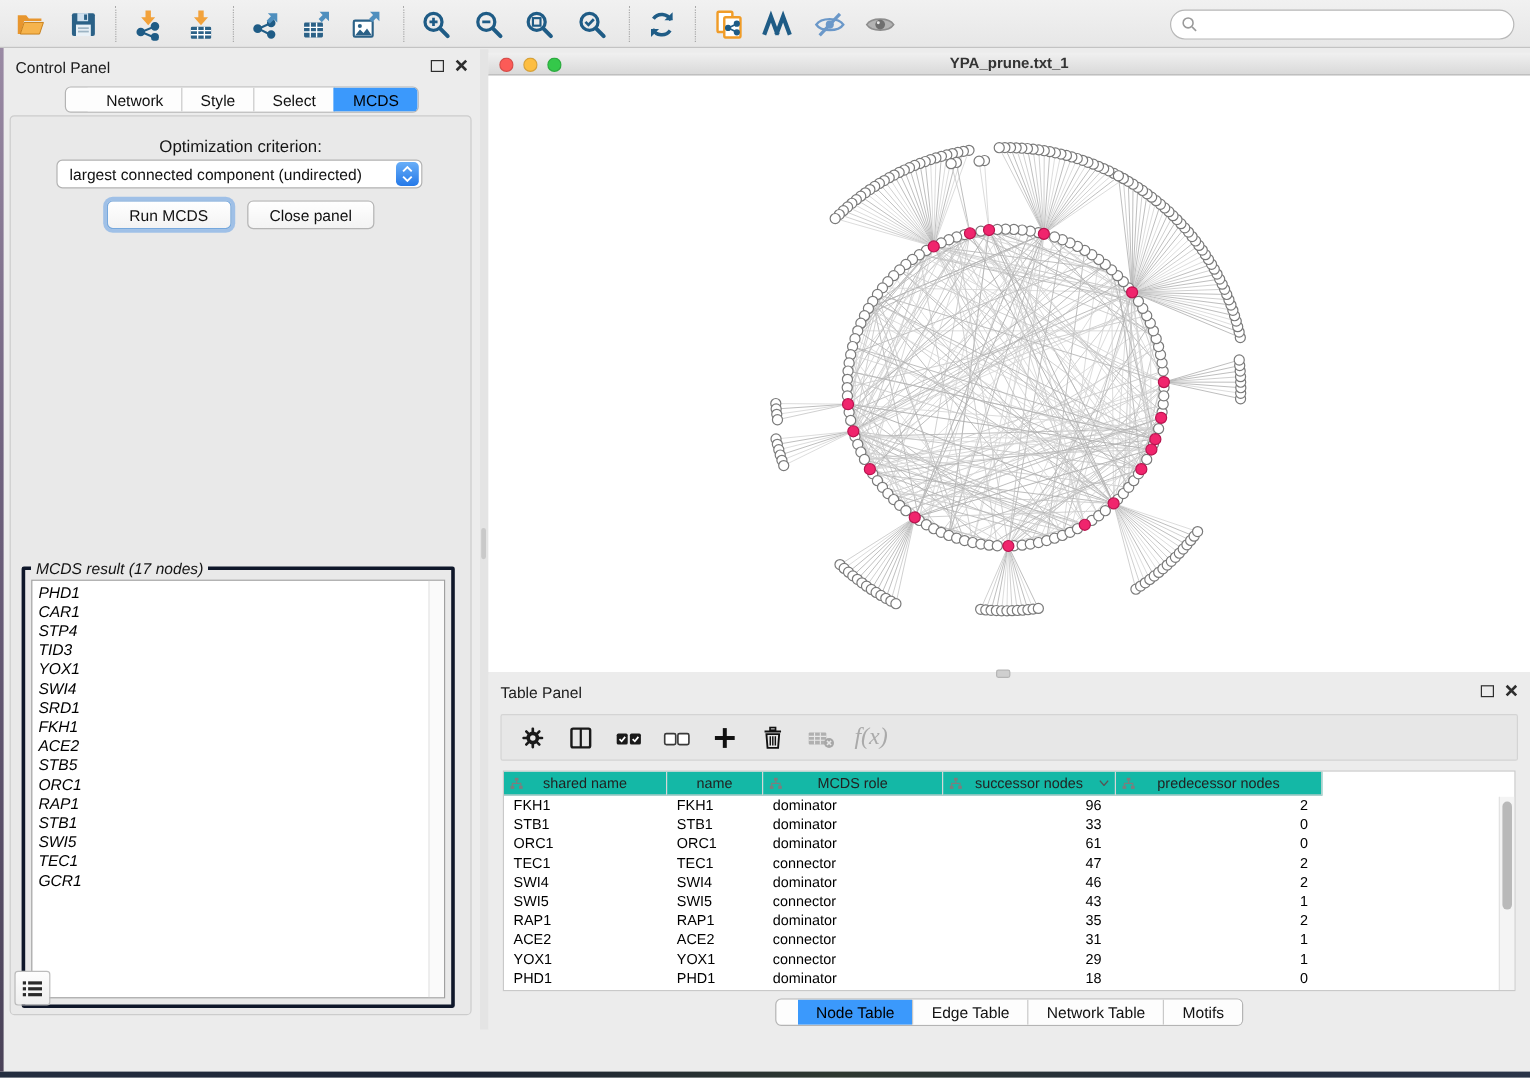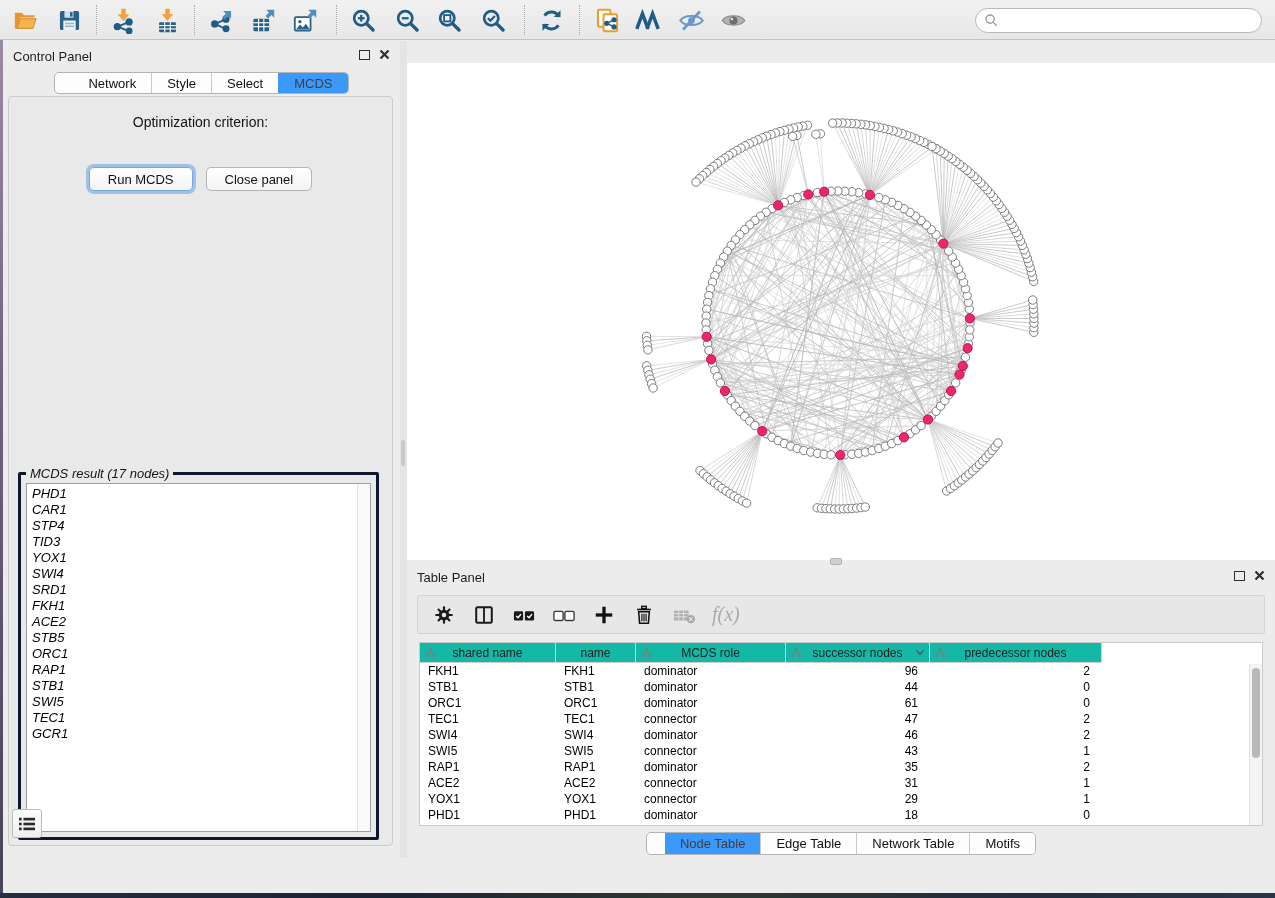--- a/index.html
+++ b/index.html
@@ -18,21 +18,21 @@
 
   
   .cpanel { position:absolute; left:3px; top:41px; width:397px; height:817px; background:#ececec; }
   .panel-title { position:absolute; left:10px; top:8px; font-size:13px; color:#1c1c1c; }
   .panel-ctls { position:absolute; right:10px; top:8px; display:flex; gap:9px; align-items:center; }
   .float-ic { width:11px; height:10px; border:1.4px solid #2e2e2e; display:inline-block; }
   .cp-tabs { position:absolute; left:0; right:0; top:31px; display:flex; justify-content:center; }
   .seg { display:flex; border:1px solid #b4b4b4; border-radius:5px; overflow:hidden; background:#fdfdfd; height:22px;padding-left:18px; }
   .seg .tab { padding:0 15px; font-size:13px; line-height:21px; color:#111; border-left:1px solid #c9c9c9; background:#fdfdfd; cursor:default; }
   .seg .tab:first-child { border-left:none; }
-  .seg .tab.sel { background:#3b99fc; color:#404040; border-left-color:#3b99fc; }
+  .seg .tab.sel { background:#3b99fc; color:#000000; border-left-color:#3b99fc; }
   .cp-card { position:absolute; left:5px; right:7px; top:55px; bottom:12px; background:#e9e9e9; border:1px solid #cccccc; border-radius:4px; }
   .opt-label { position:absolute; left:0; right:0; top:17px; text-align:center; font-size:14px; color:#141414; }
   .selectbox { position:absolute; left:38px; right:40px; top:36px; height:24px; background:#fff; border:1px solid #b3b3b3; border-radius:5px; display:flex; align-items:center; }
   .selectbox .val { flex:1; font-size:13px; padding-left:10px; color:#111; white-space:nowrap; }
   .stepper { width:19px; height:20px; margin-right:2px; border-radius:4px; background:linear-gradient(#68aef8,#2579e8); display:flex; flex-direction:column; align-items:center; justify-content:center; gap:2px; }
   .btn-row { position:absolute; left:0; right:0; top:70px; display:flex; justify-content:center; gap:13px; }
   .mbtn { height:24px; padding:0 18px; font-size:13px; color:#111; background:linear-gradient(#ffffff,#f3f3f3); border:1px solid #b5b5b5; border-radius:5px; cursor:default; }
   .mbtn.focus { box-shadow:0 0 0 3px rgba(110,165,230,.6); border-color:#76a8dd; }
   .result-fs { position:absolute; left:9px; right:13px; top:369px; bottom:5px; border:3px solid #0f172a; border-radius:2px;font-style:italic; }
   .result-fs legend { font-size:13px; color:#141414; margin-left:5px; padding:0 4px; }
@@ -254,20 +254,31 @@
     <div class="cp-tabs">
         <div class="seg" id="cp-tabs">
           <div class="tab">Network</div>
           <div class="tab">Style</div>
           <div class="tab">Select</div>
           <div class="tab sel">MCDS</div>
         </div>
       </div>
     <div class="cp-card">
       <div class="opt-label">Optimization criterion:</div>
+      <div class="selectbox">
+        <span class="val">largest connected component (undirected)</span>
+        <span class="stepper">
+          <svg width="9" height="6" viewBox="0 0 10 6">
+              <path d="M1 5l4-4 4 4" fill="none" stroke="#fff" stroke-width="1.8"></path>
+            </svg>
+          <svg width="9" height="6" viewBox="0 0 10 6">
+              <path d="M1 1l4 4 4-4" fill="none" stroke="#fff" stroke-width="1.8"></path>
+            </svg>
+        </span>
+      </div>
       <div class="btn-row">
         <button class="mbtn focus">Run MCDS</button>
         <button class="mbtn">Close panel</button>
       </div>
       <fieldset class="result-fs">
         <legend>MCDS result (17 nodes)</legend>
         <div class="result-list">
           <div class="result-items" id="mcds-items">
               <div class="li">PHD1</div>
               <div class="li">CAR1</div>
@@ -302,20 +313,28 @@
           </g>
         </svg>
     </button>
   </div>
 
   <div class="vsplit">
       <div class="grip"></div>
     </div>
 
   <div class="netwin">
+    <div class="mac-bar">
+      <div class="lights" id="lights">
+          <span class="light" style="background: rgb(252, 91, 87);"></span>
+          <span class="light" style="background: rgb(253, 190, 65);"></span>
+          <span class="light" style="background: rgb(52, 200, 74);"></span>
+        </div>
+      <div class="mac-title">YPA_prune.txt_1</div>
+    </div>
     <div class="net-canvas">
       <svg id="net-svg" width="868" height="497" viewBox="0 0 868 497">
           <g>
             <line x1="299.7" y1="246.2" x2="299.0" y2="260.0" stroke="#c7c7c7" stroke-width="0.7"></line>
             <line x1="310.4" y1="313.7" x2="484.7" y2="380.6" stroke="#c7c7c7" stroke-width="0.7"></line>
             <line x1="548.6" y1="200.1" x2="299.0" y2="260.0" stroke="#c7c7c7" stroke-width="0.7"></line>
             <line x1="310.4" y1="206.3" x2="303.5" y2="225.8" stroke="#b2b2b2" stroke-width="0.7"></line>
             <line x1="320.3" y1="188.1" x2="359.1" y2="370.7" stroke="#b2b2b2" stroke-width="0.7"></line>
             <line x1="508.6" y1="153.2" x2="497.0" y2="145.7" stroke="#d5d5d5" stroke-width="0.7"></line>
             <line x1="332.9" y1="171.7" x2="342.7" y2="161.9" stroke="#c7c7c7" stroke-width="0.7"></line>
@@ -1182,21 +1201,21 @@
             <div class="td" style="width: 136px; padding: 0px 0px 0px 8px;">FKH1</div>
             <div class="td" style="width: 80px; padding: 0px 0px 0px 8px;">FKH1</div>
             <div class="td" style="width: 150px; padding: 0px 0px 0px 8px;">dominator</div>
             <div class="td num" style="width: 144px; padding: 0px 12px 0px 0px;">96</div>
             <div class="td num" style="width: 172px; padding: 0px 12px 0px 0px;">2</div>
           </div>
           <div class="trow">
             <div class="td" style="width: 136px; padding: 0px 0px 0px 8px;">STB1</div>
             <div class="td" style="width: 80px; padding: 0px 0px 0px 8px;">STB1</div>
             <div class="td" style="width: 150px; padding: 0px 0px 0px 8px;">dominator</div>
-            <div class="td num" style="width: 144px; padding: 0px 12px 0px 0px;">44</div>
+            <div class="td num" style="width: 144px; padding: 0px 12px 0px 0px;">33</div>
             <div class="td num" style="width: 172px; padding: 0px 12px 0px 0px;">0</div>
           </div>
           <div class="trow">
             <div class="td" style="width: 136px; padding: 0px 0px 0px 8px;">ORC1</div>
             <div class="td" style="width: 80px; padding: 0px 0px 0px 8px;">ORC1</div>
             <div class="td" style="width: 150px; padding: 0px 0px 0px 8px;">dominator</div>
             <div class="td num" style="width: 144px; padding: 0px 12px 0px 0px;">61</div>
             <div class="td num" style="width: 172px; padding: 0px 12px 0px 0px;">0</div>
           </div>
           <div class="trow">

